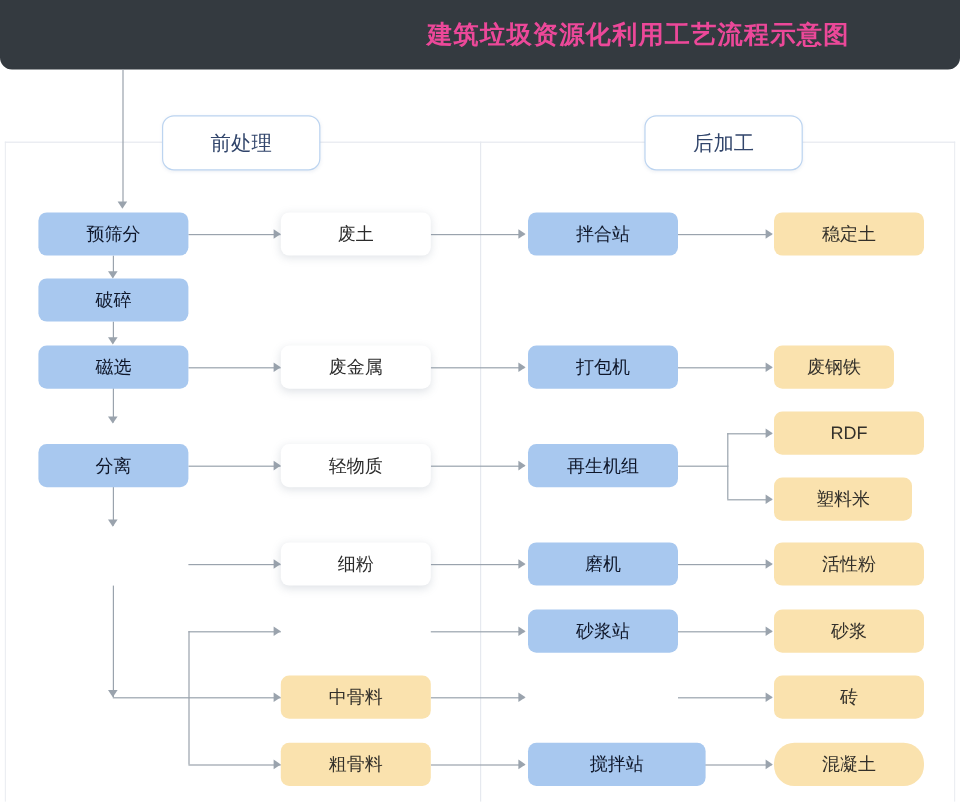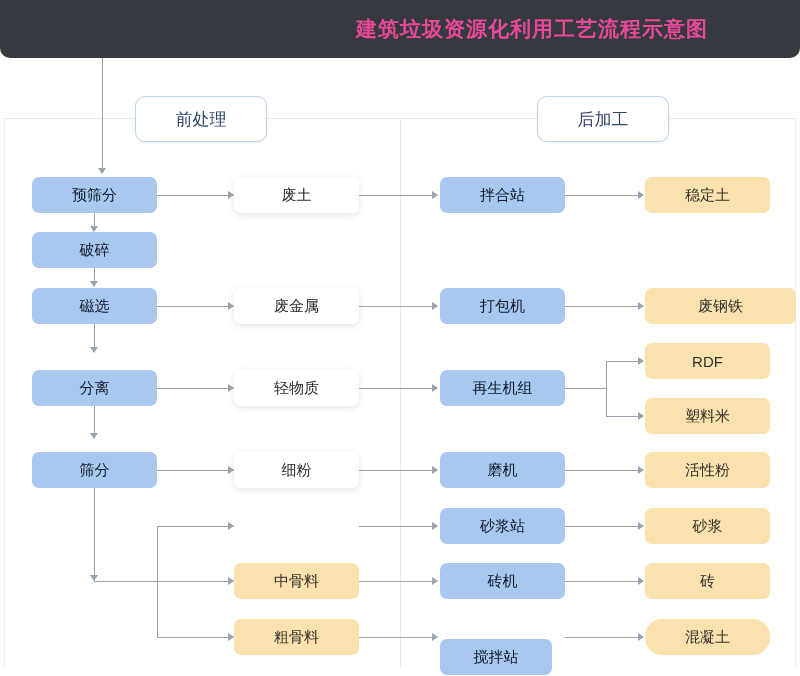--- a/index.html
+++ b/index.html
@@ -179,39 +179,37 @@
   <div class="ln lnh" style="left:565px;top:581px;width:78px;"></div>
   <div class="arrow-r" style="left:638px;top:577px;"></div>
 
   <div class="ln lnh" style="left:565px;top:637px;width:78px;"></div>
   <div class="arrow-r" style="left:638px;top:633px;"></div>
 
   <div class="node blue" style="left:32px;top:177px;width:125px;">预筛分</div>
   <div class="node blue" style="left:32px;top:232px;width:125px;">破碎</div>
   <div class="node blue" style="left:32px;top:288px;width:125px;">磁选</div>
   <div class="node blue" style="left:32px;top:370px;width:125px;">分离</div>
-  <div class="node blue" style="left:32px;top:452px;width:125px;">筛分</div>
 
   <div class="node white" style="left:234px;top:177px;width:125px;">废土</div>
   <div class="node white" style="left:234px;top:288px;width:125px;">废金属</div>
   <div class="node white" style="left:234px;top:370px;width:125px;">轻物质</div>
   <div class="node white" style="left:234px;top:452px;width:125px;">细粉</div>
   <div class="node yellow" style="left:234px;top:563px;width:125px;">中骨料</div>
   <div class="node yellow" style="left:234px;top:619px;width:125px;">粗骨料</div>
 
   <div class="node blue" style="left:440px;top:177px;width:125px;">拌合站</div>
   <div class="node blue" style="left:440px;top:288px;width:125px;">打包机</div>
   <div class="node blue" style="left:440px;top:370px;width:125px;">再生机组</div>
   <div class="node blue" style="left:440px;top:452px;width:125px;">磨机</div>
   <div class="node blue" style="left:440px;top:508px;width:125px;">砂浆站</div>
-  <div class="node blue" style="left:440px;top:563px;width:125px;">砖机</div>
-  <div class="node blue" style="left:440px;top:619px;width:112px;margin-top:20px;">搅拌站</div>
+  <div class="node blue" style="left:440px;top:619px;width:148px;">搅拌站</div>
 
   <div class="node yellow" style="left:645px;top:177px;width:125px;">稳定土</div>
-  <div class="node yellow" style="left:645px;top:288px;width:151px;">废钢铁</div>
+  <div class="node yellow" style="left:645px;top:288px;width:100px;">废钢铁</div>
   <div class="node yellow" style="left:645px;top:343px;width:125px;">RDF</div>
-  <div class="node yellow" style="left:645px;top:398px;width:125px;">塑料米</div>
+  <div class="node yellow" style="left:645px;top:398px;width:115px;">塑料米</div>
   <div class="node yellow" style="left:645px;top:452px;width:125px;">活性粉</div>
   <div class="node yellow" style="left:645px;top:508px;width:125px;text-align:right;">砂浆</div>
   <div class="node yellow" style="left:645px;top:563px;width:125px;">砖</div>
   <div class="node yellow" style="left:645px;top:619px;width:125px;border-radius:17px;">混凝土</div>
 
 </div>
 
 </body></html>

